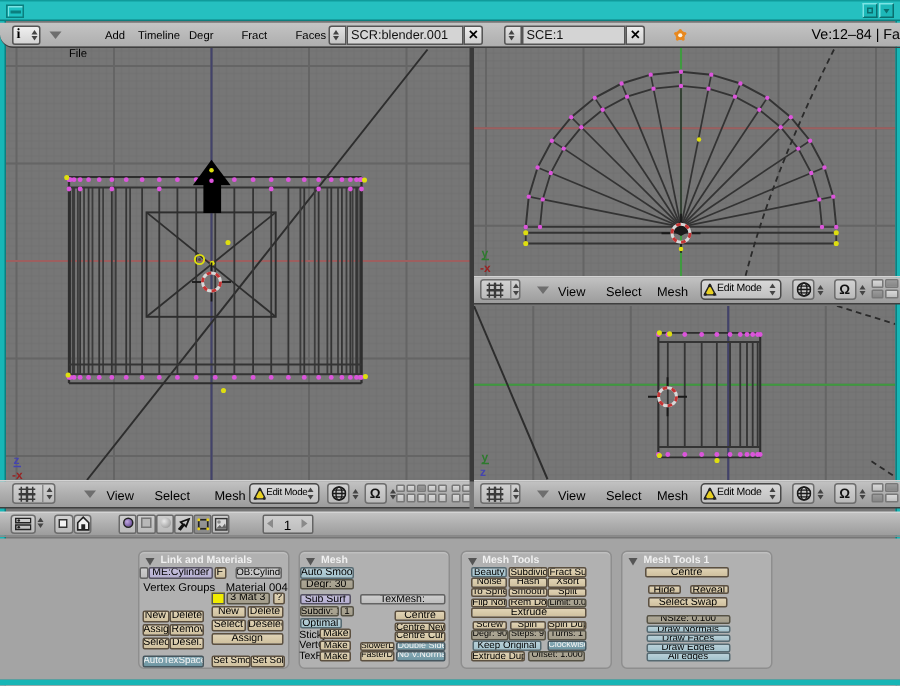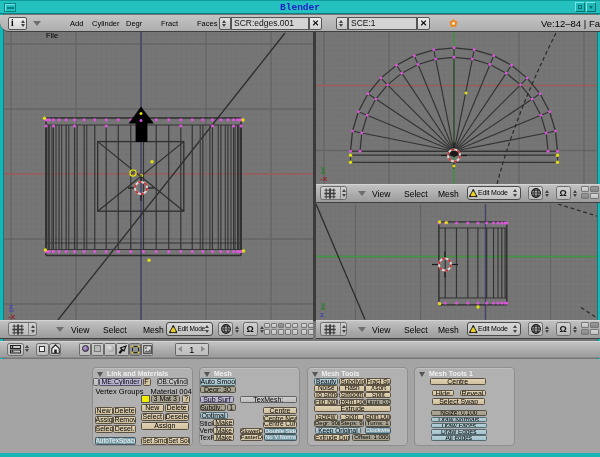--- a/index.html
+++ b/index.html
@@ -620,41 +620,40 @@
       <line x1="5" y1="105" x2="10" y2="105" stroke="#2e7a2e" stroke-width="1"></line>
       <text x="4" y="113" fill="#4444b0" font-size="8" font-weight="bold" font-family="Liberation Sans">z</text>
     </svg>
     <div class="abs" style="left:0;top:14px;width:3.5px;height:443px;background:#17b6b6;border-right:1px solid #0b7f7f"></div>
     <div class="abs" style="left:597px;top:14px;width:3px;height:443px;background:#17b6b6;border-left:1px solid #0b7f7f"></div>
     <div class="abs" style="left:0;top:452px;width:600px;height:5px;background:#17b6b6;border-top:1px solid #0b7f7f"></div>
     <div class="abs" style="left:313px;top:31px;width:3px;height:290px;background:#3a3a3a"></div>
     <div class="abs" style="left:0;top:0;width:600px;height:14px;background:#25c0c0;border-top:1px solid #109b9b;border-bottom:1px solid #0b7f7f"></div>
     <div class="abs" style="left:4px;top:2.5px;width:12px;height:9px;background:#1ec2c2;border:1px solid #0b7f7f;box-shadow:inset 1px 1px 0 #7ae4e4"></div>
     <div class="abs" style="left:6.5px;top:6.5px;width:7px;height:2px;background:#0b7f7f"></div>
-    <div class="abs" style="left:240px;top:2px;width:120px;height:12px;font-size:9.5px;font-weight:bold;color:#2121c8;text-align:center;font-family:'Liberation Mono',monospace">Blender</div>
     <div class="abs" style="left:575px;top:2px;width:10px;height:10px;background:#1db8b8;border-top:1px solid #7ae4e4;border-left:1px solid #7ae4e4;border-right:1px solid #0a6f6f;border-bottom:1px solid #0a6f6f"></div>
     <div class="abs" style="left:586px;top:2px;width:10px;height:10px;background:#1db8b8;border-top:1px solid #7ae4e4;border-left:1px solid #7ae4e4;border-right:1px solid #0a6f6f;border-bottom:1px solid #0a6f6f"></div>
     <div class="abs" style="left:578px;top:5px;width:4px;height:4px;border:1px solid #0b6f6f"></div>
     <div class="abs" style="left:589px;top:6px;width:0;height:0;border-left:2.5px solid transparent;border-right:2.5px solid transparent;border-top:3.5px solid #0b6f6f"></div>
     <div class="abs" style="left:0;top:15px;width:600px;height:17px;background:linear-gradient(#c4c4c4,#aeaeae);border-bottom:1.5px solid #3f3f3f;border-radius:0 0 0 9px"></div>
     <div class="abs" style="left:8px;top:17px;width:19px;height:13px;background:linear-gradient(#f0f0f0,#d4d4d4);border:1px solid #555;border-radius:2px"></div>
     <div class="abs" style="left:11px;top:18px;width:6px;height:10px;color:#000;font-size:9.5px;font-weight:bold;font-family:'Liberation Serif',serif">i</div>
     <div class="up" style="left:20.5px;top:19.5px"></div>
     <div class="dn" style="left:20.5px;top:24.1px"></div>
     <div class="tri" style="left:33px;top:20.5px"></div>
     <div class="menu" style="left:46px;top:31px;font-size:7.5px">File</div>
     <div class="menu" style="left:70px;top:19px;font-size:7.5px">Add</div>
-    <div class="menu" style="left:92px;top:19px;font-size:7.5px">Cylinder</div>
+    <div class="menu" style="left:92px;top:19px;font-size:7.5px">Timeline</div>
     <div class="menu" style="left:126px;top:19px;font-size:7.5px">Degr</div>
     <div class="menu" style="left:161px;top:19px;font-size:7.5px">Fract</div>
     <div class="menu" style="left:197px;top:19px;font-size:7.5px">Faces</div>
     <div class="abs" style="left:219px;top:17px;width:12px;height:13px;background:linear-gradient(#e2e2e2,#c4c4c4);border:1px solid #555;border-radius:2px 0 0 2px"></div>
     <div class="up" style="left:222px;top:19.5px"></div>
     <div class="dn" style="left:222px;top:24.1px"></div>
-    <div class="abs" style="left:231px;top:17px;width:78px;height:13px;background:#d4d4d4;border:1px solid #555;font-size:8.5px;color:#111;line-height:11.5px;padding-left:2px;white-space:nowrap;overflow:hidden">SCR:edges.001</div>
+    <div class="abs" style="left:231px;top:17px;width:78px;height:13px;background:#d4d4d4;border:1px solid #555;font-size:8.5px;color:#111;line-height:11.5px;padding-left:2px;white-space:nowrap;overflow:hidden">SCR:blender.001</div>
     <div class="abs" style="left:309px;top:17px;width:13px;height:13px;background:linear-gradient(#ededed,#d0d0d0);border:1px solid #555;border-radius:0 2px 2px 0;font-size:8.5px;font-weight:bold;text-align:center;line-height:11px;color:#000">✕</div>
     <div class="abs" style="left:336px;top:17px;width:12px;height:13px;background:linear-gradient(#e2e2e2,#c4c4c4);border:1px solid #555;border-radius:2px 0 0 2px"></div>
     <div class="up" style="left:339px;top:19.5px"></div>
     <div class="dn" style="left:339px;top:24.1px"></div>
     <div class="abs" style="left:348px;top:17px;width:69px;height:13px;background:#d4d4d4;border:1px solid #555;font-size:8.5px;color:#111;line-height:11.5px;padding-left:2px;white-space:nowrap;overflow:hidden">SCE:1</div>
     <div class="abs" style="left:417px;top:17px;width:13px;height:13px;background:linear-gradient(#ededed,#d0d0d0);border:1px solid #555;border-radius:0 2px 2px 0;font-size:8.5px;font-weight:bold;text-align:center;line-height:11px;color:#000">✕</div>
     <svg class="abs" style="left:449px;top:18.5px" width="9" height="9" viewBox="0 0 9 9">
       <circle cx="4.5" cy="4.5" r="3.2" fill="#e8881f"></circle>
       <circle cx="4.5" cy="1.4" r="1.1" fill="#e8881f"></circle>
       <circle cx="7.5" cy="3.4" r="1.1" fill="#e8881f"></circle>

